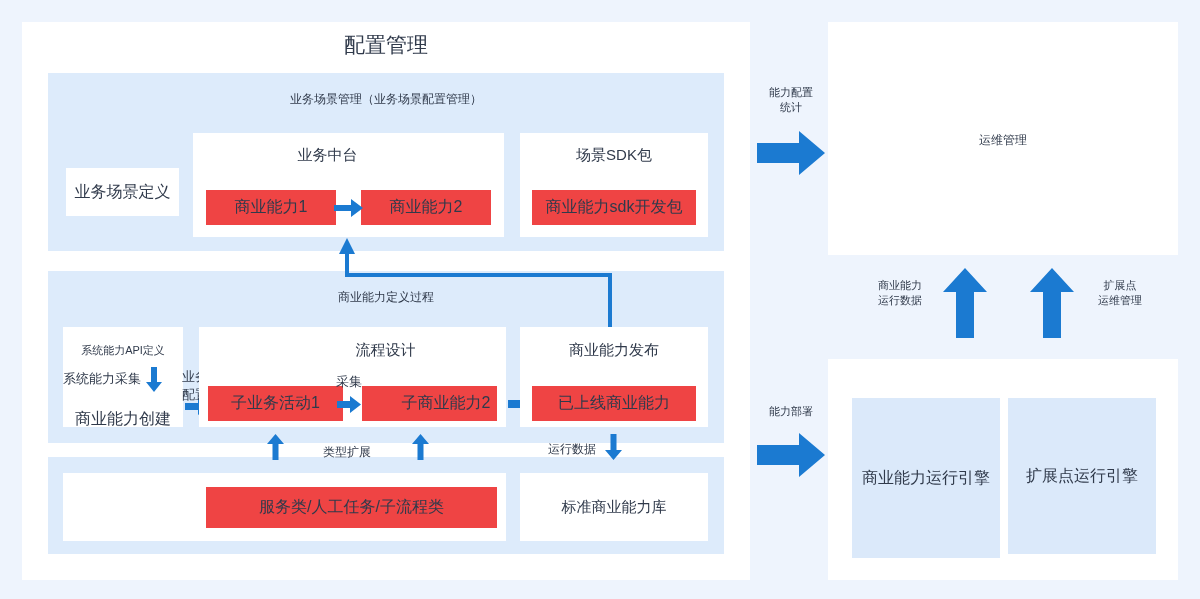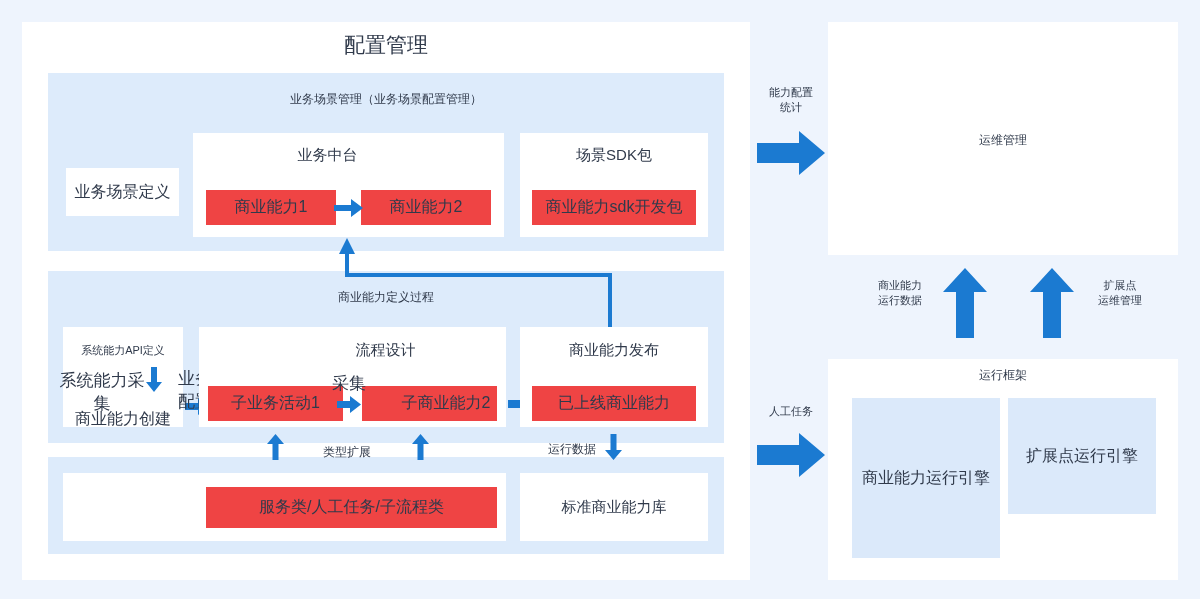--- a/index.html
+++ b/index.html
@@ -50,21 +50,21 @@
     align-items: center;
     justify-content: center;
     text-align: center;
   }
   .title-lg { font-size: 21px; color: #303a4b; }
   .title-md { font-size: 12px; color: #303a4b; }
   .title-sm { font-size: 15px; color: #303a4b; }
   .txt-14 { font-size: 16px; color: #303a4b; text-align: right; }
   .txt-13 { font-size: 11px; color: #303a4b; }
   .txt-12 { font-size: 12px; color: #303a4b; }
-  .txt-11 { font-size: 17px; color: #303a4b; }
+  .txt-11 { font-size: 13px; color: #303a4b; }
 
   .lbl {
     position: absolute;
     text-align: center;
     line-height: 1.35;
     color: #303a4b;
     white-space: pre-line;
   }
 
   svg.arrow-svg { position: absolute; overflow: visible; }
@@ -157,21 +157,21 @@
     <path d="M5.5 0 L11.5 0 L11.5 16 L17 16 L8.5 26 L0 16 L5.5 16 Z" fill="#1b7ad1"></path>
   </svg>
   <div class="lbl txt-12" style="left:541px; top:441px; width:62px;">运行数据</div>
 
   <div class="lbl txt-13" style="left:754px; top:85px; width:74px;">能力配置
 统计</div>
   <svg class="arrow-svg" style="left:757px; top:131px;" width="68" height="44" viewBox="0 0 68 44">
     <path d="M0 12 L42 12 L42 0 L68 22 L42 44 L42 32 L0 32 Z" fill="#1b7ad1"></path>
   </svg>
 
-  <div class="lbl txt-13" style="left:752px; top:404px; width:78px;">人工任务</div>
+  <div class="lbl txt-13" style="left:752px; top:404px; width:78px;">能力部署</div>
   <svg class="arrow-svg" style="left:757px; top:433px;" width="68" height="44" viewBox="0 0 68 44">
     <path d="M0 12 L42 12 L42 0 L68 22 L42 44 L42 32 L0 32 Z" fill="#1b7ad1"></path>
   </svg>
 
   <div class="abs card" style="left:828px; top:22px; width:350px; height:558px;"></div>
 
   <div class="abs" style="left:828px; top:255px; width:350px; height:104px; background:#eef4fd;"></div>
 
   <div class="abs t-center title-md" style="left:828px; top:125px; width:350px; height:30px;">运维管理</div>
 
@@ -180,18 +180,17 @@
   <svg class="arrow-svg" style="left:943px; top:268px;" width="44" height="70" viewBox="0 0 44 70">
     <path d="M22 0 L44 24 L31 24 L31 70 L13 70 L13 24 L0 24 Z" fill="#1b7ad1"></path>
   </svg>
 
   <svg class="arrow-svg" style="left:1030px; top:268px;" width="44" height="70" viewBox="0 0 44 70">
     <path d="M22 0 L44 24 L31 24 L31 70 L13 70 L13 24 L0 24 Z" fill="#1b7ad1"></path>
   </svg>
   <div class="lbl txt-13" style="left:1084px; top:278px; width:72px;">扩展点
 运维管理</div>
 
-  <div class="abs t-center title-md" style="left:828px; top:360px; width:350px; height:30px;">运行框架</div>
 
   <div class="abs chip2 t-center txt-14" style="left:852px; top:398px; width:148px; height:160px;">商业能力运行引擎</div>
-  <div class="abs chip2 t-center txt-14" style="left:1008px; top:398px; width:148px; height:116px;">扩展点运行引擎</div>
+  <div class="abs chip2 t-center txt-14" style="left:1008px; top:398px; width:148px; height:156px;">扩展点运行引擎</div>
 
 </div>
 
 </body></html>

